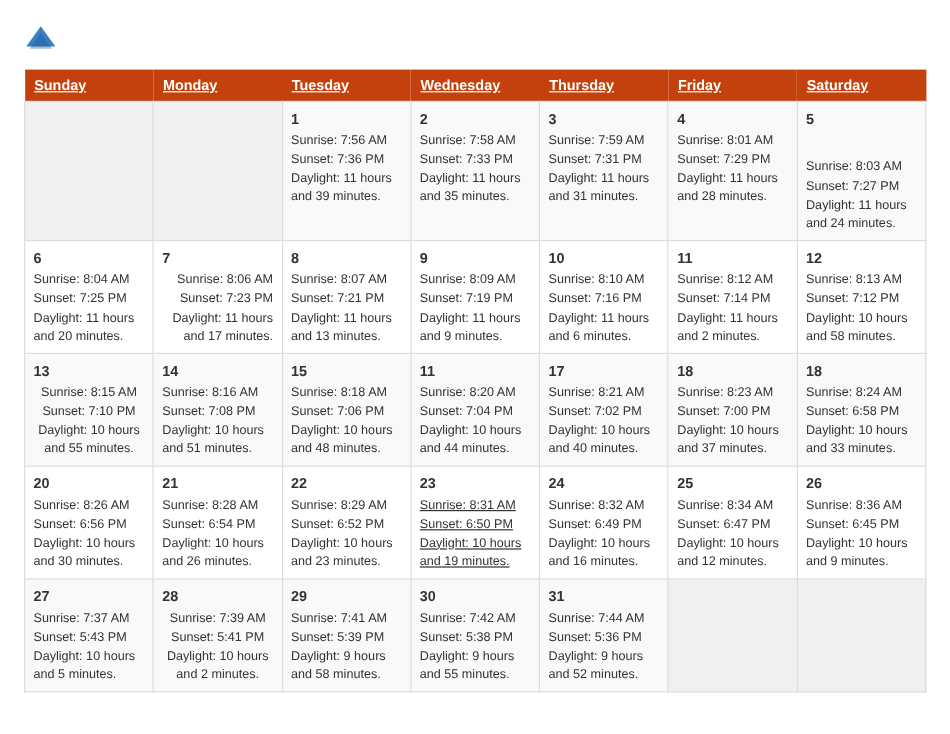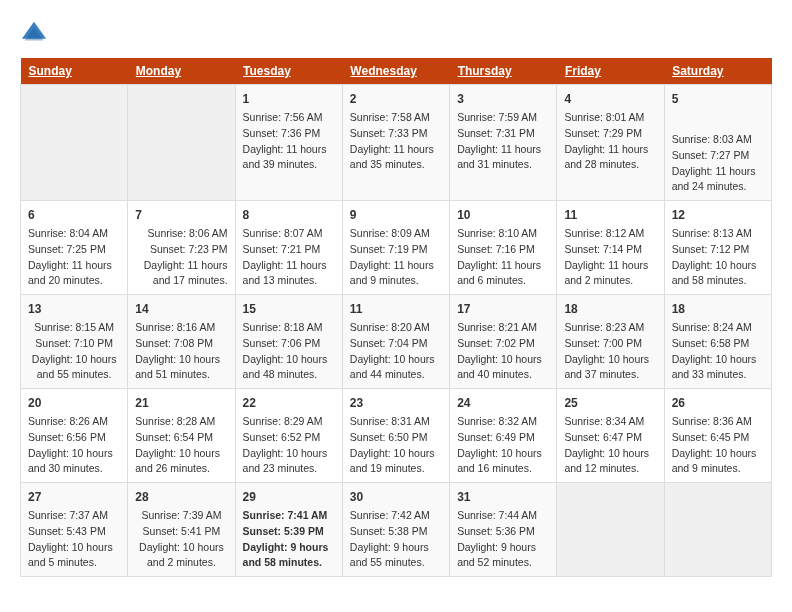--- a/index.html
+++ b/index.html
@@ -256,21 +256,21 @@
 Daylight: 10 hours and 26 minutes.</div>
         </td>
         <td>
           <span class="day-num">22</span>
           <div class="day-info" style="white-space: pre-line;">Sunrise: 8:29 AM
 Sunset: 6:52 PM
 Daylight: 10 hours and 23 minutes.</div>
         </td>
         <td>
           <span class="day-num">23</span>
-          <div class="day-info" style="white-space: pre-line;">Sunrise: 8:31 AM
+          <div class="day-info" style="white-space: pre-line; text-decoration: underline;">Sunrise: 8:31 AM
 Sunset: 6:50 PM
 Daylight: 10 hours and 19 minutes.</div>
         </td>
         <td>
           <span class="day-num">24</span>
           <div class="day-info" style="white-space: pre-line;">Sunrise: 8:32 AM
 Sunset: 6:49 PM
 Daylight: 10 hours and 16 minutes.</div>
         </td>
         <td>
@@ -294,21 +294,21 @@
 Daylight: 10 hours and 5 minutes.</div>
         </td>
         <td>
           <span class="day-num">28</span>
           <div class="day-info" style="white-space: pre-line; text-align: center;">Sunrise: 7:39 AM
 Sunset: 5:41 PM
 Daylight: 10 hours and 2 minutes.</div>
         </td>
         <td>
           <span class="day-num">29</span>
-          <div class="day-info" style="white-space: pre-line; font-weight: bold;">Sunrise: 7:41 AM
+          <div class="day-info" style="white-space: pre-line;">Sunrise: 7:41 AM
 Sunset: 5:39 PM
 Daylight: 9 hours and 58 minutes.</div>
         </td>
         <td>
           <span class="day-num">30</span>
           <div class="day-info" style="white-space: pre-line;">Sunrise: 7:42 AM
 Sunset: 5:38 PM
 Daylight: 9 hours and 55 minutes.</div>
         </td>
         <td>

